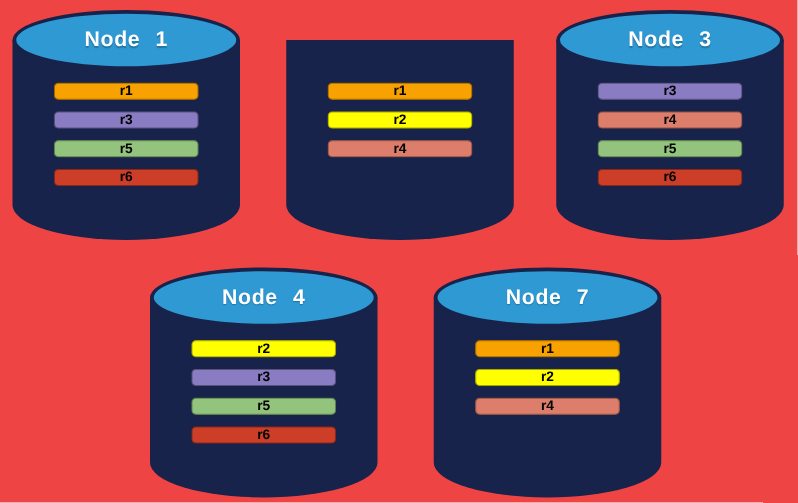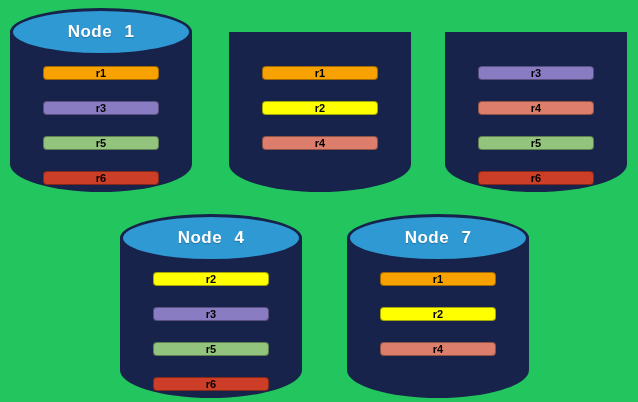--- a/index.html
+++ b/index.html
@@ -5,21 +5,21 @@
   html, body {
     margin: 0;
     padding: 0;
     background: #ffffff;
     font-family: "Liberation Sans", sans-serif;
   }
   .canvas {
     position: relative;
     width: 638px;
     height: 402px;
-    background: #22c55e;
+    background: #ef4444;
     overflow: hidden;
   }
   .node {
     position: absolute;
     width: 182px;
     height: 184px;
   }
   .node-1 { left: 10px;  top: 8px; }
   .node-2 { left: 229px; top: 8px; }
   .node-3 { left: 445px; top: 8px; }
@@ -55,21 +55,21 @@
     word-spacing: 7px;
     white-space: pre;
     text-shadow: 0 1px 1px rgba(0,0,0,0.25);
   }
   .bars {
     position: absolute;
     left: 33px; right: 33px;
     top: 58px;
     display: flex;
     flex-direction: column;
-    gap: 21px;
+    gap: 9px;
     z-index: 3;
   }
   .bar {
     height: 14px;
     box-sizing: border-box;
     border: 1px solid rgba(0,0,0,0.35);
     border-radius: 4px;
     display: flex;
     align-items: center;
     justify-content: center;
@@ -98,20 +98,23 @@
     <div class="node node-2">
       <div class="cyl-body"></div>
       <div class="bars">
         <div class="bar" style="background: rgb(247, 162, 0);">r1</div>
         <div class="bar" style="background: rgb(255, 255, 0);">r2</div>
         <div class="bar" style="background: rgb(220, 126, 107);">r4</div>
       </div>
     </div>
     <div class="node node-3">
       <div class="cyl-body"></div>
+      <div class="cyl-top">
+        <span class="node-title">Node 3</span>
+      </div>
       <div class="bars">
         <div class="bar" style="background: rgb(138, 124, 194);">r3</div>
         <div class="bar" style="background: rgb(220, 126, 107);">r4</div>
         <div class="bar" style="background: rgb(147, 196, 125);">r5</div>
         <div class="bar" style="background: rgb(204, 62, 39);">r6</div>
       </div>
     </div>
     <div class="node node-4">
       <div class="cyl-body"></div>
       <div class="cyl-top">

